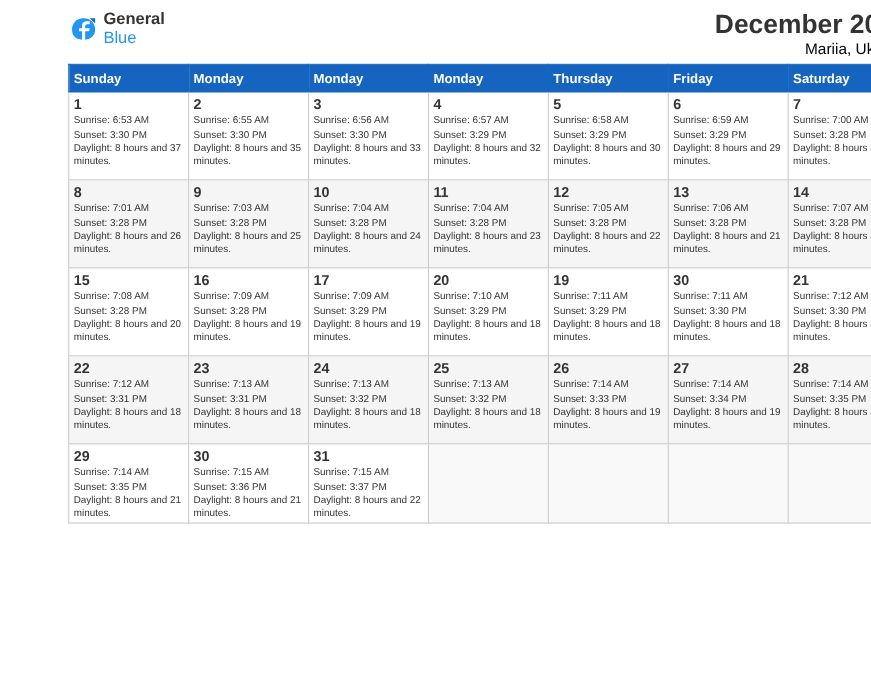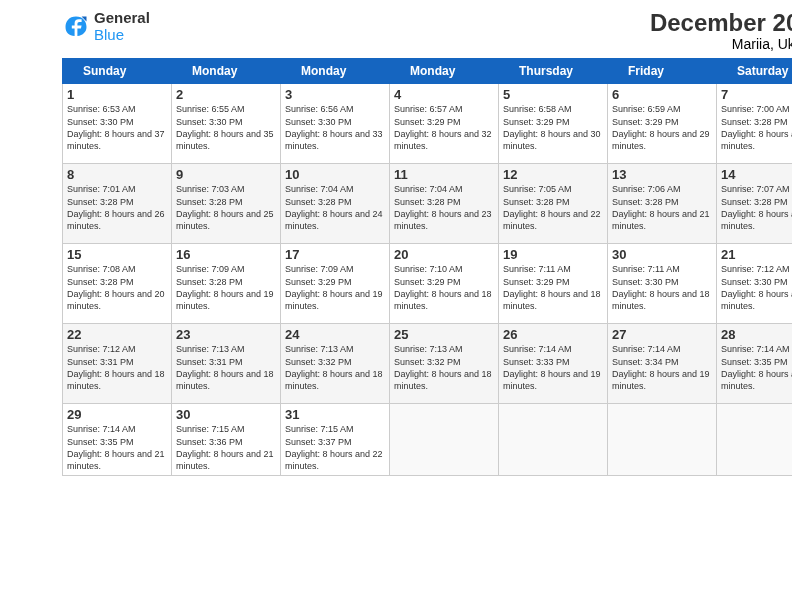--- a/index.html
+++ b/index.html
@@ -64,21 +64,21 @@
     .calendar {
       width: 100%;
       border-collapse: collapse;
       table-layout: fixed;
     }
     .calendar th {
       background: #1565C0;
       color: #fff;
       font-size: 12px;
       font-weight: bold;
-      padding: 5px 20px;
+      padding: 5px 4px;
       text-align: left;
       border: 1px solid #1565C0;
     }
     .calendar td {
       border: 1px solid #ccc;
       vertical-align: top;
       padding: 3px 4px;
       font-size: 9.5px;
       color: #333;
       height: 80px;

